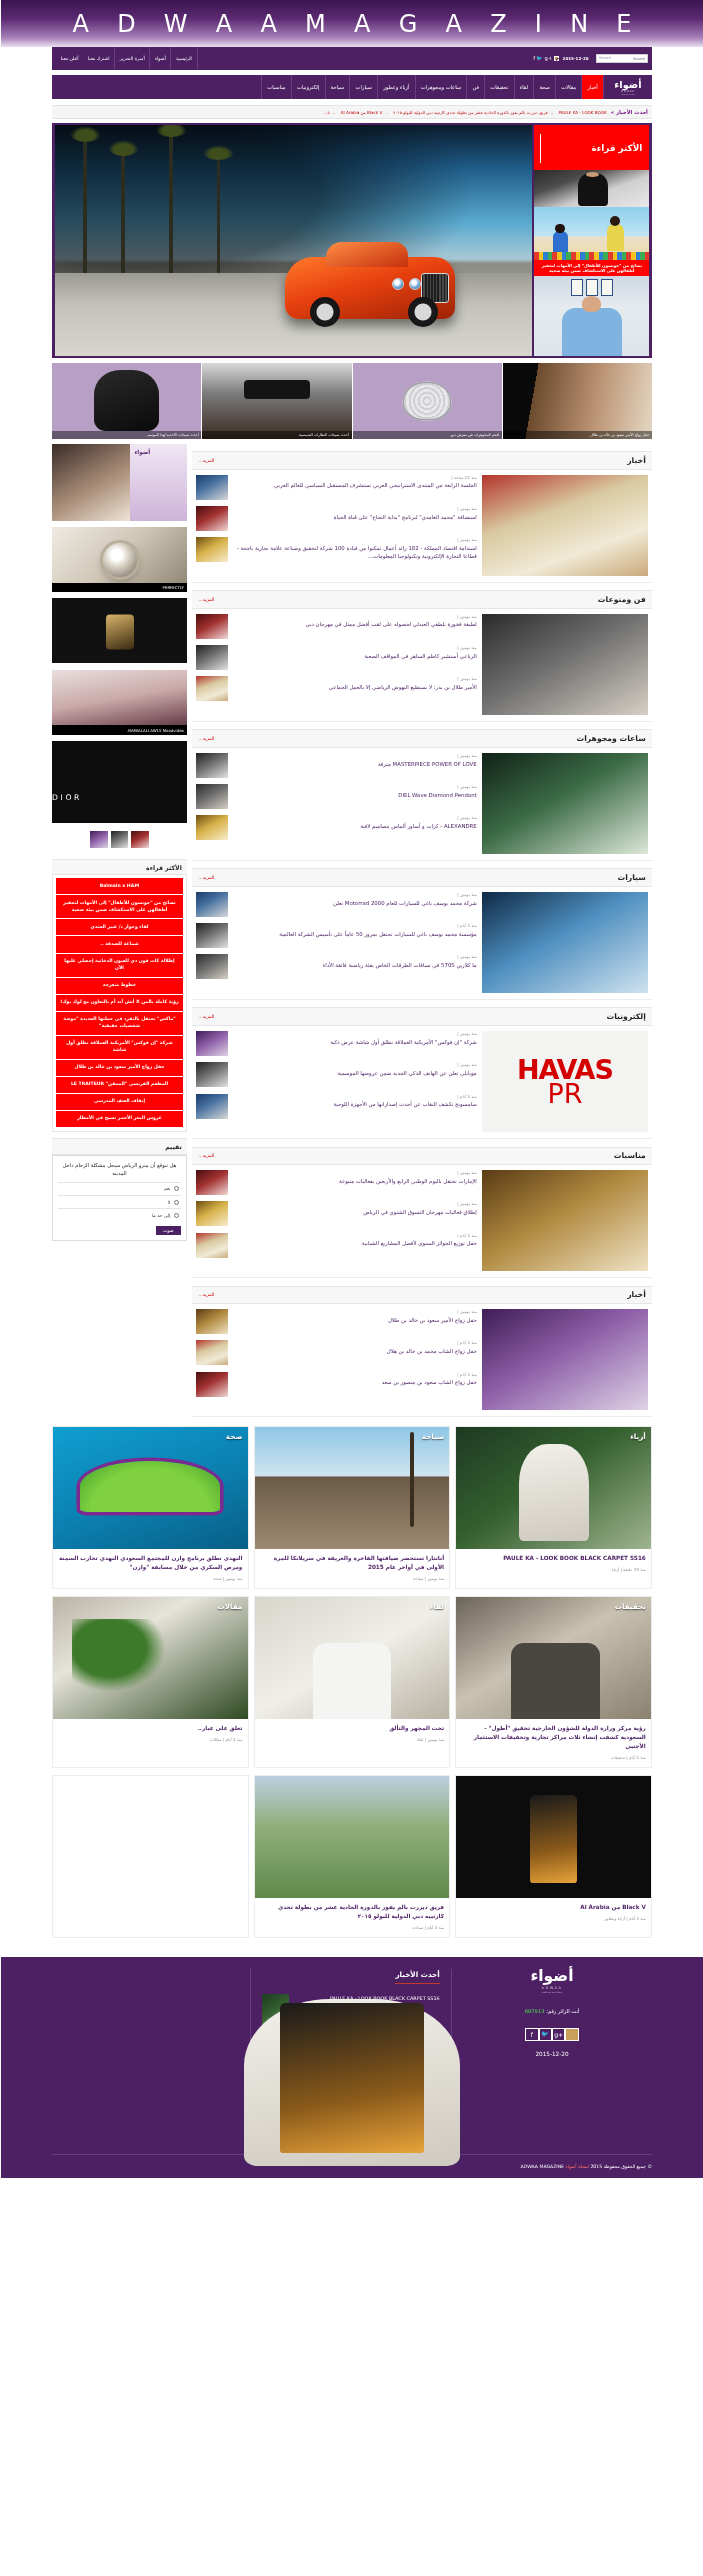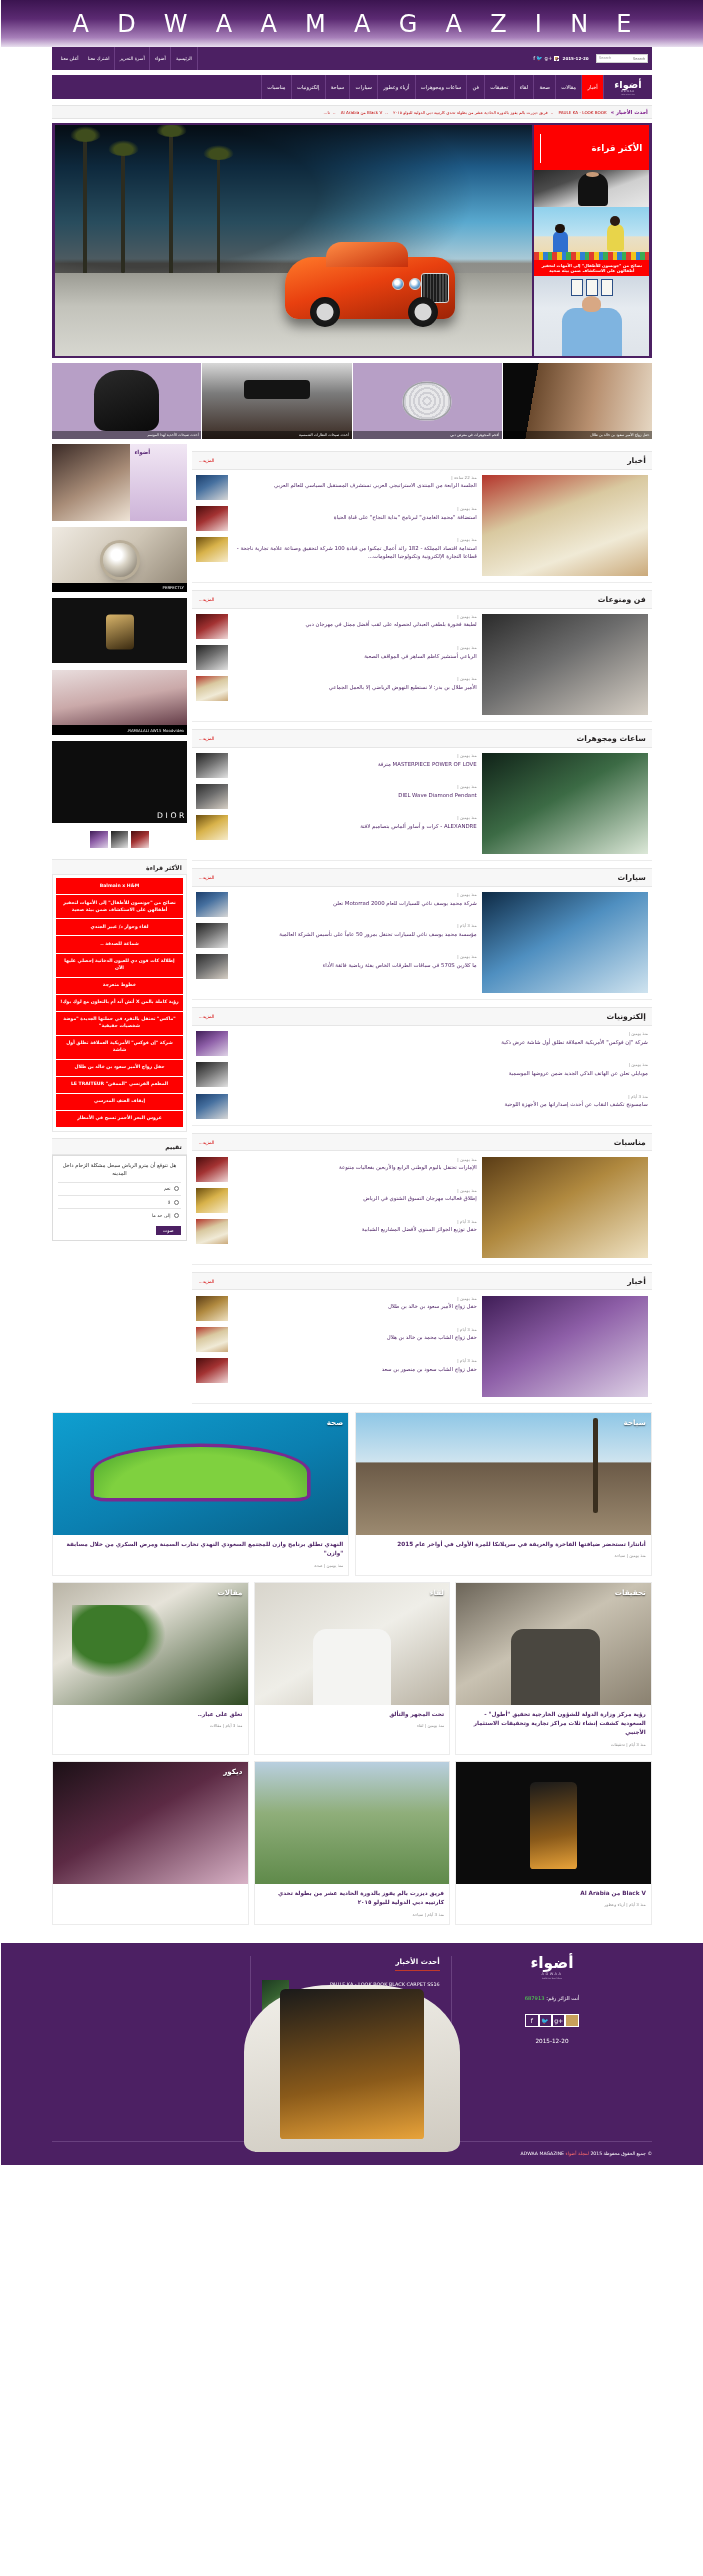--- a/index.html
+++ b/index.html
@@ -356,21 +356,21 @@
   }
   .ad-perfume { background:#111; }
   .ad-perfume::after{
     content:""; position:absolute; left:50%; top:52%; transform:translate(-50%,-50%);
     width:28px; height:35px; border-radius:4.1px;
     background:linear-gradient(160deg,#d8b46a,#3a2a10);
   }
   .ad-dress { background: linear-gradient(170deg,#e9dede 0%, #caa9a9 45%, #4b2230 100%); }
   .ad-dior { background:#0d0d0d; }
   .ad-dior .dlabel {
-    position:absolute; left:0; right:0; bottom:3px; text-align:right;
+    position:absolute; left:0; right:0; bottom:21px; text-align:left;
     color:#fff; font-size:7.7px; letter-spacing:2.6px; direction:ltr;
   }
   .ad-caption {
     background:#000; color:#fff; font-size:3.9px; padding:2.1px 3.1px;
     position:absolute; left:0; right:0; bottom:0;
   }
 
   
   .mostread { border:0.5px solid #e8e8e8; border-top:0; padding:3.1px; }
   .mr-item {
@@ -753,20 +753,26 @@
             <div class="art-thumb ph-c"></div>
           </div>
         </div>
       </div>
 
       <div class="sec-head">
         <h2>إلكترونيات</h2>
         <a class="more" href="#">المزيد...</a>
       </div>
       <div class="sec-body">
+        <div class="sec-hero">
+          <div class="havas">
+            <b>HAVAS</b>
+            <i>PR</i>
+          </div>
+        </div>
         <div class="sec-list">
           <div class="art-row">
             <div class="art-text">
               <div class="art-time">منذ يومين |</div>
               <div class="art-title">شركة "إن فوكس" الأمريكية العملاقة تطلق أول شاشة عرض ذكية</div>
             </div>
             <div class="art-thumb ph-d"></div>
           </div>
           <div class="art-row">
             <div class="art-text">
@@ -927,20 +933,29 @@
       </div>
 
     </div>
   </div>
 </div>
 
 <div class="grid-wrap">
 
   <div class="grid-3">
     <div class="gcard">
+      <div class="gcard-img g-fashion">
+        <span class="gtag">أزياء</span>
+      </div>
+      <div class="gcard-body">
+        <div class="gcard-title">PAULE KA - LOOK BOOK BLACK CARPET SS16</div>
+        <div class="gcard-meta">منذ 19 دقيقة | أزياء</div>
+      </div>
+    </div>
+    <div class="gcard">
       <div class="gcard-img g-travel">
         <span class="gtag">سياحة</span>
       </div>
       <div class="gcard-body">
         <div class="gcard-title">أنانتارا تستحضر ضيافتها الفاخرة والعريقة في سريلانكا للمرة الأولى في أواخر عام 2015</div>
         <div class="gcard-meta">منذ يومين | سياحة</div>
       </div>
     </div>
     <div class="gcard">
       <div class="gcard-img g-health">
@@ -996,23 +1011,20 @@
     <div class="gcard">
       <div class="gcard-img g-horse">
         <span class="gtag"></span>
       </div>
       <div class="gcard-body">
         <div class="gcard-title">فريق ديزرت بالم يفوز بالدورة الحادية عشر من بطولة تحدي كارتييه دبي الدولية للبولو ٢٠١٥</div>
         <div class="gcard-meta">منذ 3 أيام | سياحة</div>
       </div>
     </div>
     <div class="gcard">
-      <div class="gcard-img g-decor">
-        <span class="gtag">ديكور</span>
-      </div>
       <div class="gcard-body">
         <div class="gcard-title"></div>
         <div class="gcard-meta"></div>
       </div>
     </div>
   </div>
 
 </div>
 
 <div class="footer">

